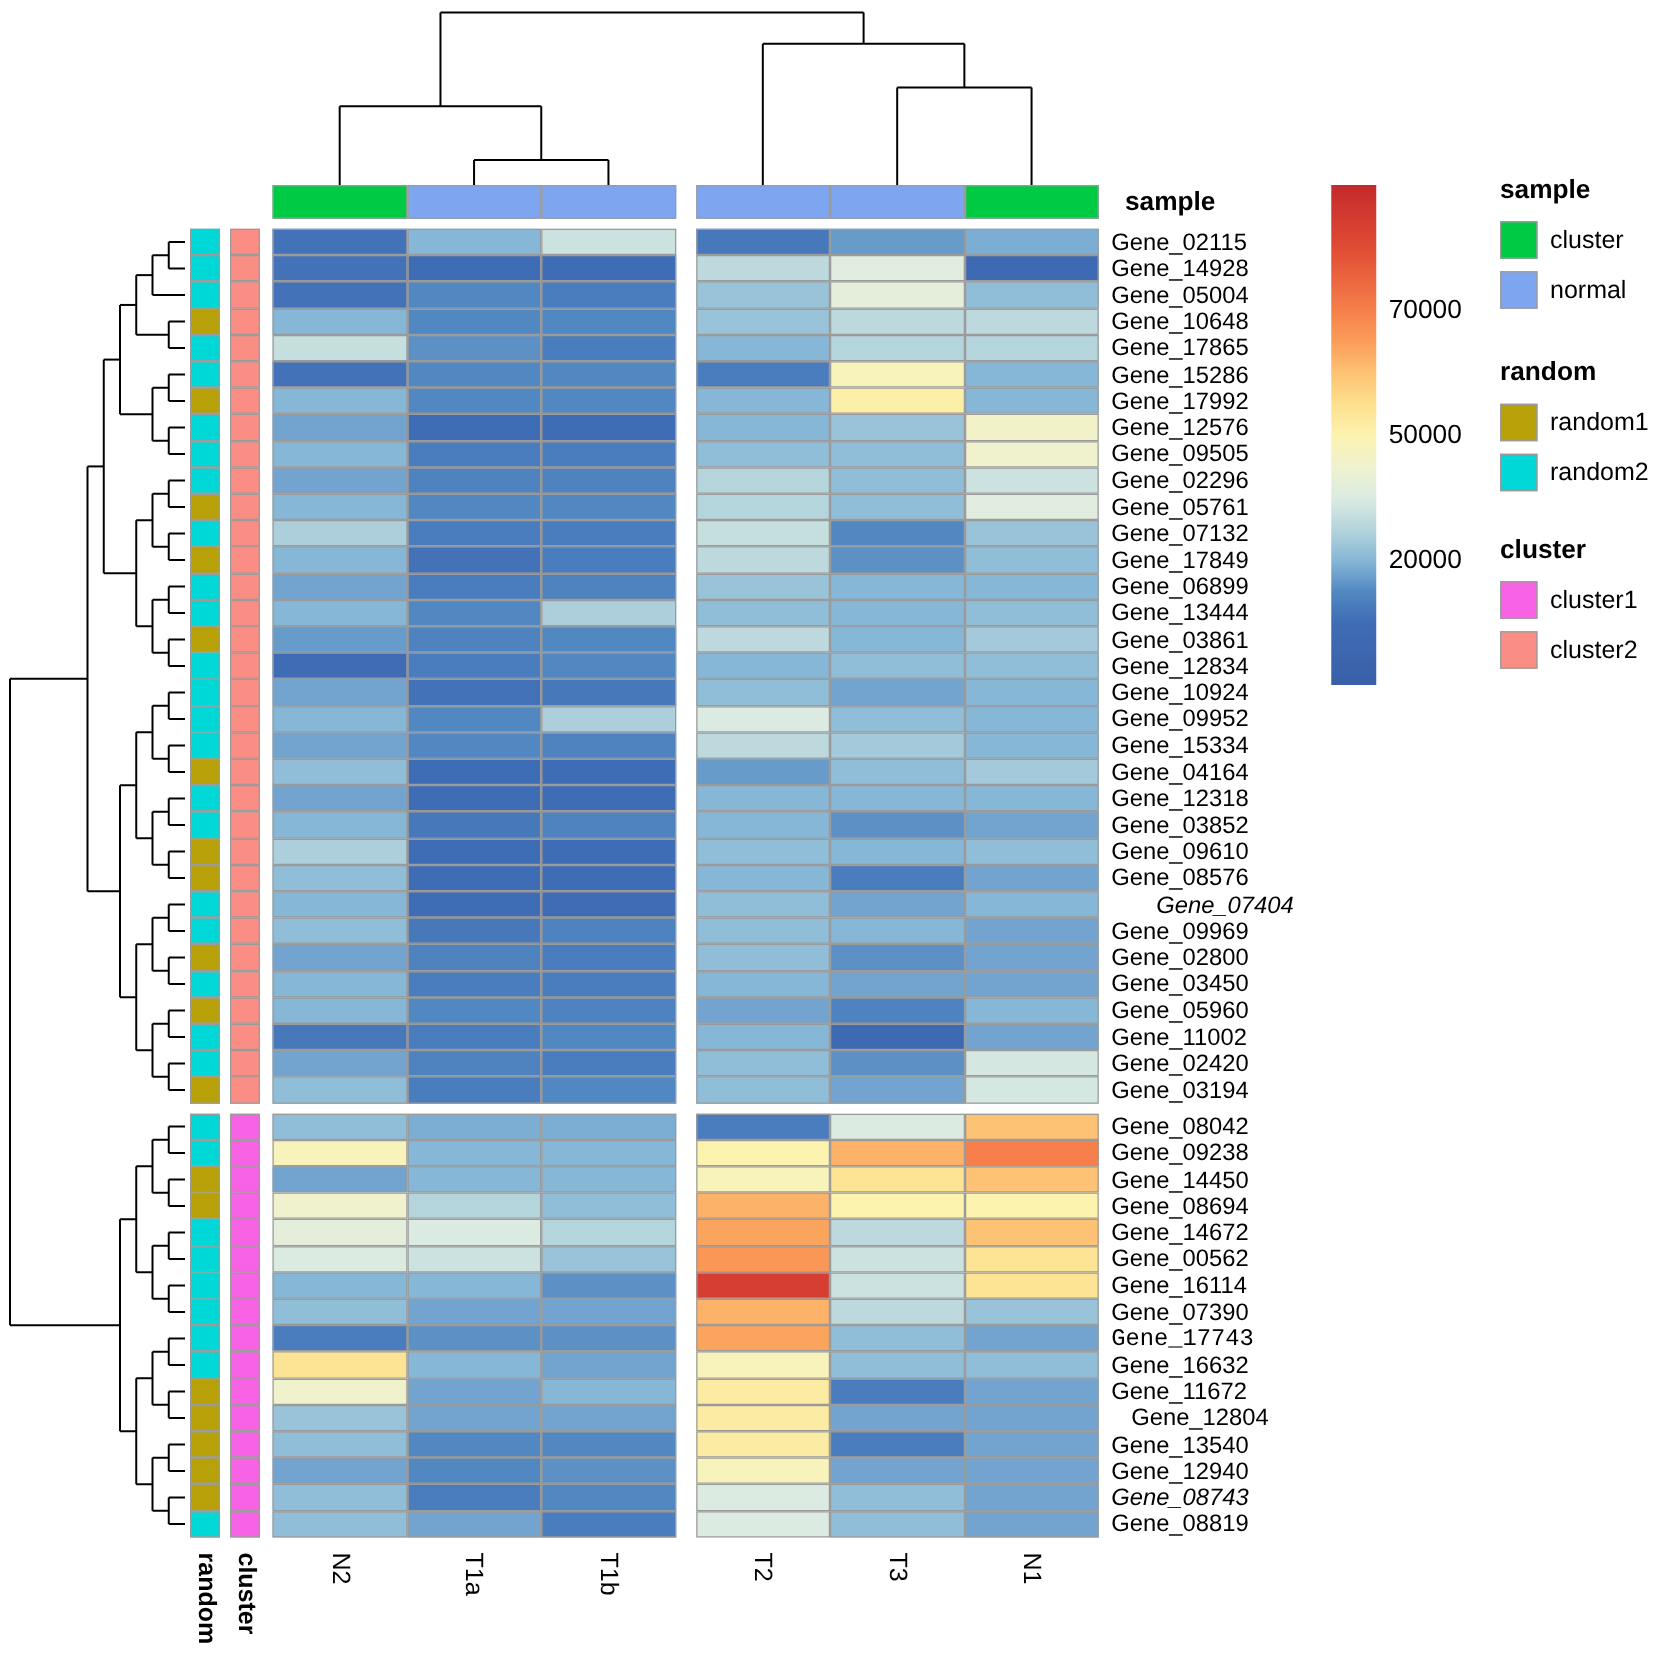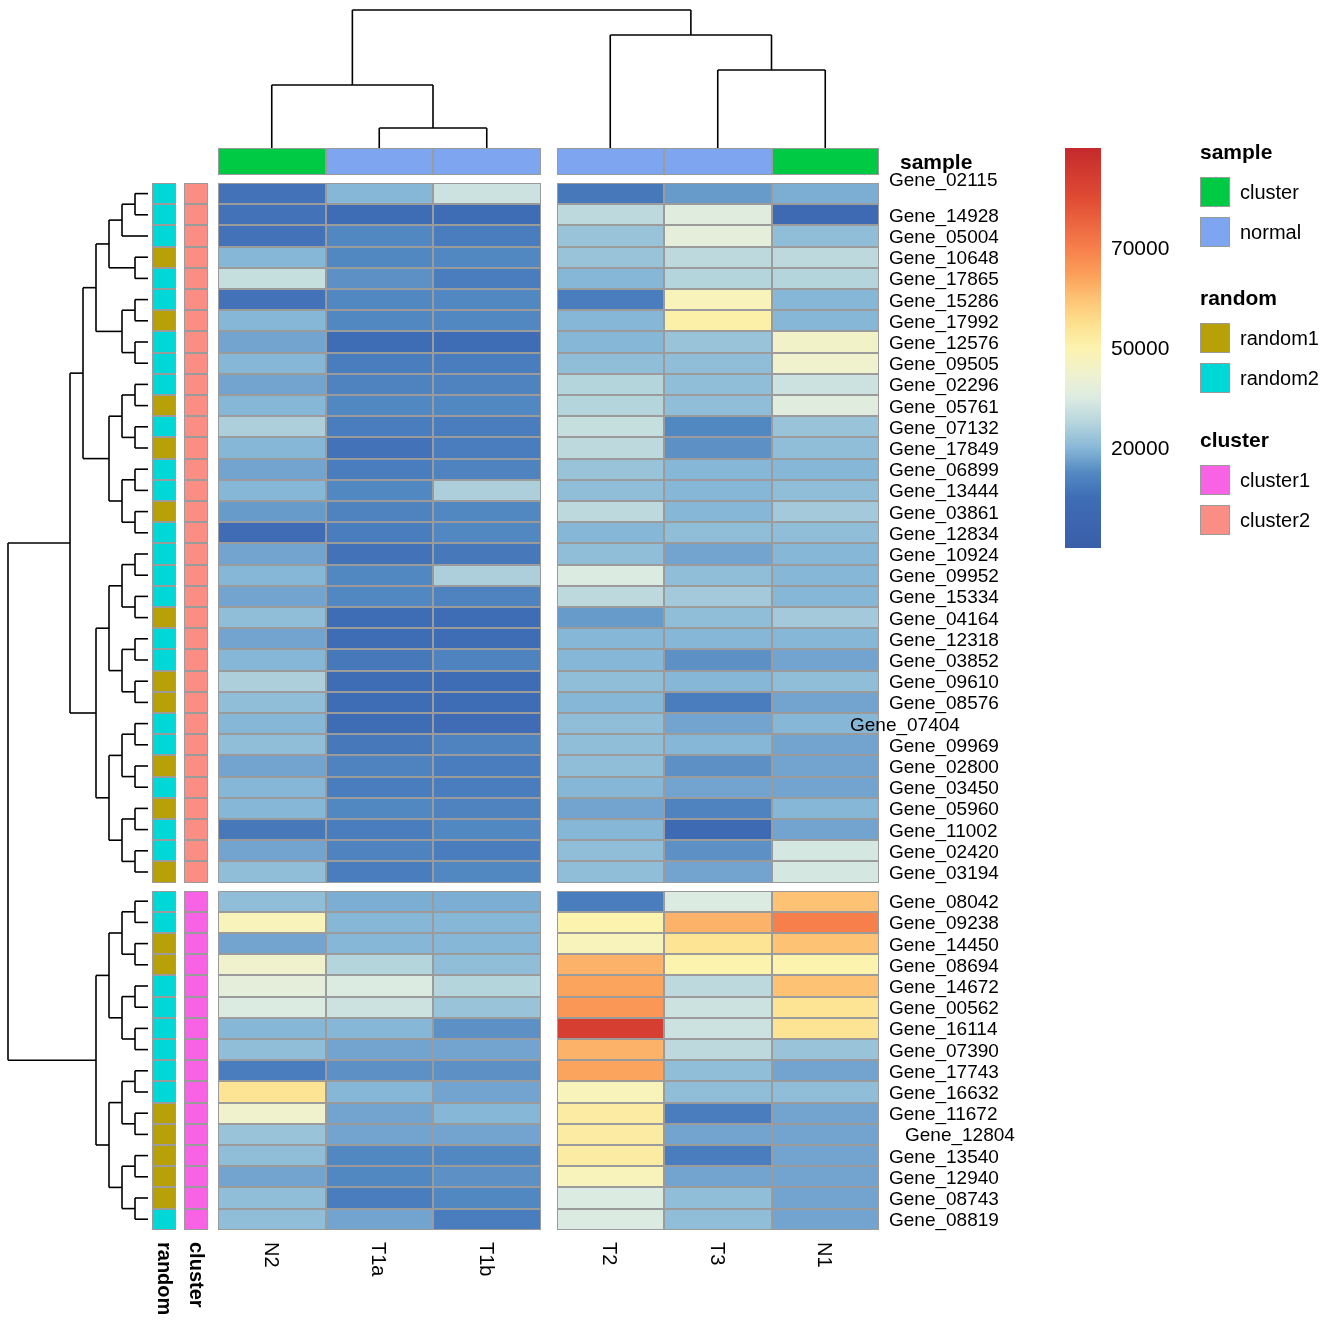--- a/index.html
+++ b/index.html
@@ -587,21 +587,21 @@
       <div class="cell" style="left: 152px; top: 1145px; width: 24px; height: 21.2px; background: rgb(184, 161, 8);"></div>
       <div class="cell" style="left: 184px; top: 1145px; width: 24px; height: 21.2px; background: rgb(247, 99, 228);"></div>
       <div class="cell" style="left: 152px; top: 1166.2px; width: 24px; height: 21.2px; background: rgb(184, 161, 8);"></div>
       <div class="cell" style="left: 184px; top: 1166.2px; width: 24px; height: 21.2px; background: rgb(247, 99, 228);"></div>
       <div class="cell" style="left: 152px; top: 1187.4px; width: 24px; height: 21.2px; background: rgb(184, 161, 8);"></div>
       <div class="cell" style="left: 184px; top: 1187.4px; width: 24px; height: 21.2px; background: rgb(247, 99, 228);"></div>
       <div class="cell" style="left: 152px; top: 1208.6px; width: 24px; height: 21.2px; background: rgb(0, 216, 216);"></div>
       <div class="cell" style="left: 184px; top: 1208.6px; width: 24px; height: 21.2px; background: rgb(247, 99, 228);"></div>
     </div>
   <div id="gene-labels">
-      <div class="gene-label" style="left: 889px; top: 169px;">Gene_02115</div>
+      <div class="gene-label" style="left: 889px; top: 184px;">Gene_02115</div>
       <div class="gene-label" style="left: 889px; top: 204.7px;">Gene_14928</div>
       <div class="gene-label" style="left: 889px; top: 225.9px;">Gene_05004</div>
       <div class="gene-label" style="left: 889px; top: 247.1px;">Gene_10648</div>
       <div class="gene-label" style="left: 889px; top: 268.3px;">Gene_17865</div>
       <div class="gene-label" style="left: 889px; top: 289.5px;">Gene_15286</div>
       <div class="gene-label" style="left: 889px; top: 310.7px;">Gene_17992</div>
       <div class="gene-label" style="left: 889px; top: 331.9px;">Gene_12576</div>
       <div class="gene-label" style="left: 889px; top: 353.1px;">Gene_09505</div>
       <div class="gene-label" style="left: 889px; top: 374.3px;">Gene_02296</div>
       <div class="gene-label" style="left: 889px; top: 395.5px;">Gene_05761</div>
@@ -612,43 +612,43 @@
       <div class="gene-label" style="left: 889px; top: 501.5px;">Gene_03861</div>
       <div class="gene-label" style="left: 889px; top: 522.7px;">Gene_12834</div>
       <div class="gene-label" style="left: 889px; top: 543.9px;">Gene_10924</div>
       <div class="gene-label" style="left: 889px; top: 565.1px;">Gene_09952</div>
       <div class="gene-label" style="left: 889px; top: 586.3px;">Gene_15334</div>
       <div class="gene-label" style="left: 889px; top: 607.5px;">Gene_04164</div>
       <div class="gene-label" style="left: 889px; top: 628.7px;">Gene_12318</div>
       <div class="gene-label" style="left: 889px; top: 649.9px;">Gene_03852</div>
       <div class="gene-label" style="left: 889px; top: 671.1px;">Gene_09610</div>
       <div class="gene-label" style="left: 889px; top: 692.3px;">Gene_08576</div>
-      <div class="gene-label" style="left: 850px; top: 713.5px;">Gene_07404</div>
+      <div class="gene-label" style="left: 925px; top: 713.5px; font-style: italic;">Gene_07404</div>
       <div class="gene-label" style="left: 889px; top: 734.7px;">Gene_09969</div>
       <div class="gene-label" style="left: 889px; top: 755.9px;">Gene_02800</div>
       <div class="gene-label" style="left: 889px; top: 777.1px;">Gene_03450</div>
       <div class="gene-label" style="left: 889px; top: 798.3px;">Gene_05960</div>
       <div class="gene-label" style="left: 889px; top: 819.5px;">Gene_11002</div>
       <div class="gene-label" style="left: 889px; top: 840.7px;">Gene_02420</div>
       <div class="gene-label" style="left: 889px; top: 861.9px;">Gene_03194</div>
       <div class="gene-label" style="left: 889px; top: 891.1px;">Gene_08042</div>
       <div class="gene-label" style="left: 889px; top: 912.3px;">Gene_09238</div>
       <div class="gene-label" style="left: 889px; top: 933.5px;">Gene_14450</div>
       <div class="gene-label" style="left: 889px; top: 954.7px;">Gene_08694</div>
       <div class="gene-label" style="left: 889px; top: 975.9px;">Gene_14672</div>
       <div class="gene-label" style="left: 889px; top: 997.1px;">Gene_00562</div>
       <div class="gene-label" style="left: 889px; top: 1018.3px;">Gene_16114</div>
       <div class="gene-label" style="left: 889px; top: 1039.5px;">Gene_07390</div>
-      <div class="gene-label" style="left: 889px; top: 1060.7px;">Gene_17743</div>
+      <div class="gene-label" style="left: 889px; top: 1060.7px; font-family: Liberation Mono, monospace;">Gene_17743</div>
       <div class="gene-label" style="left: 889px; top: 1081.9px;">Gene_16632</div>
       <div class="gene-label" style="left: 889px; top: 1103.1px;">Gene_11672</div>
       <div class="gene-label" style="left: 889px; top: 1124.3px; margin-left: 16px;">Gene_12804</div>
       <div class="gene-label" style="left: 889px; top: 1145.5px;">Gene_13540</div>
       <div class="gene-label" style="left: 889px; top: 1166.7px;">Gene_12940</div>
-      <div class="gene-label" style="left: 889px; top: 1187.9px;">Gene_08743</div>
+      <div class="gene-label" style="left: 889px; top: 1187.9px; font-style: italic;">Gene_08743</div>
       <div class="gene-label" style="left: 889px; top: 1209.1px;">Gene_08819</div>
     </div>
   <div id="col-labels">
       <div class="col-label" style="left: 281.75px; top: 1242px;">N2</div>
       <div class="col-label" style="left: 389.25px; top: 1242px;">T1a</div>
       <div class="col-label" style="left: 496.75px; top: 1242px;">T1b</div>
       <div class="col-label" style="left: 620.25px; top: 1242px;">T2</div>
       <div class="col-label" style="left: 727.75px; top: 1242px;">T3</div>
       <div class="col-label" style="left: 835.25px; top: 1242px;">N1</div>
       <div class="col-label bold" style="left: 175px; top: 1242px;">random</div>

